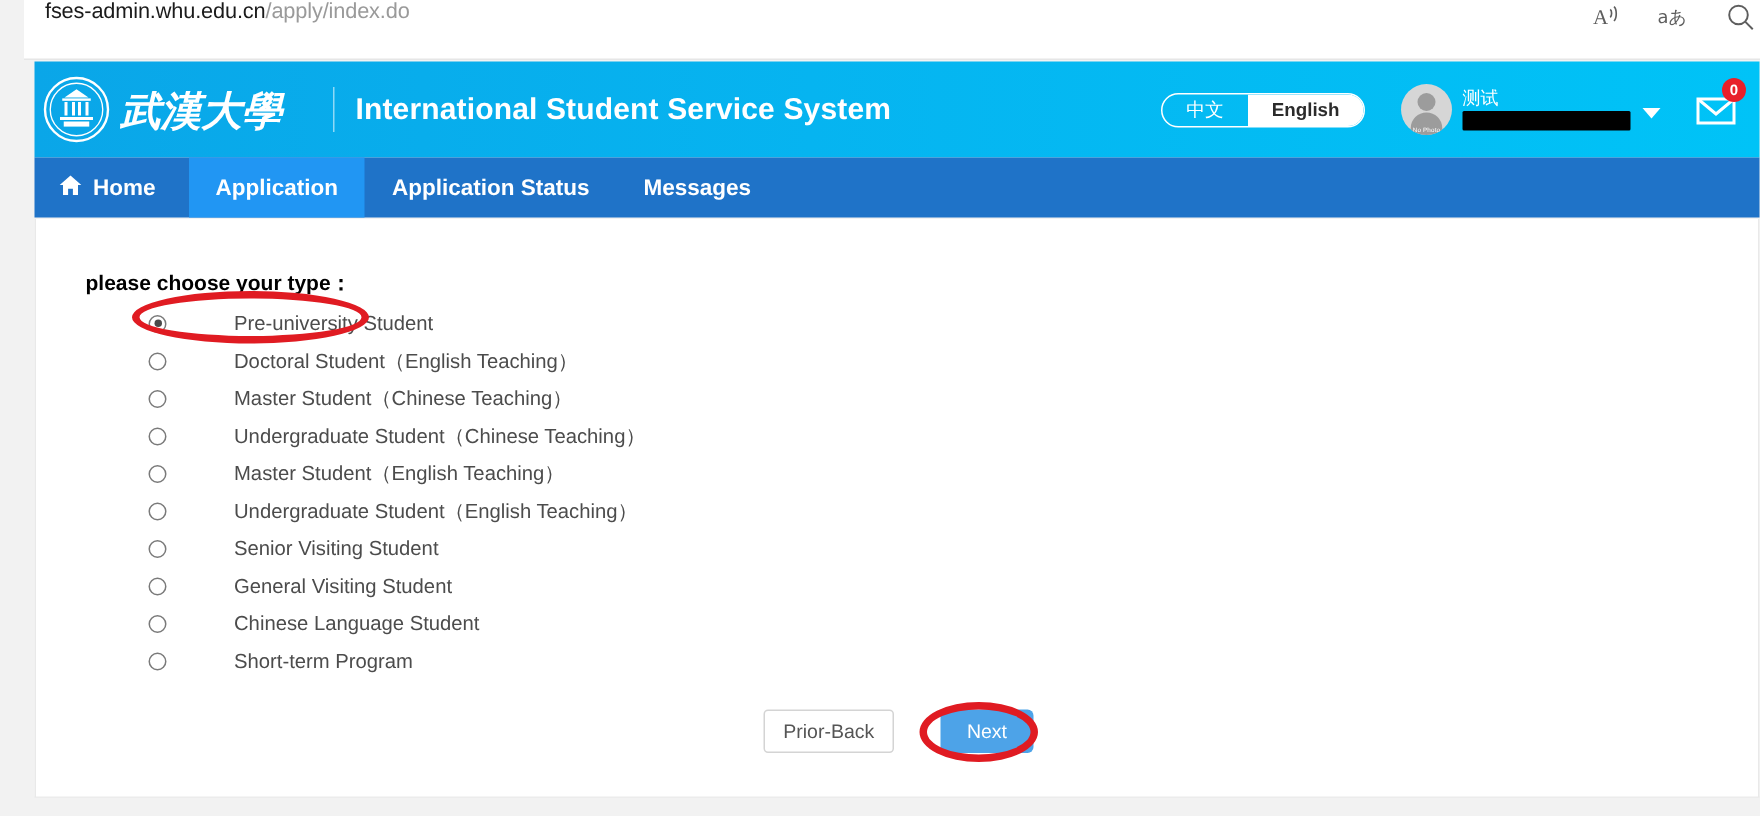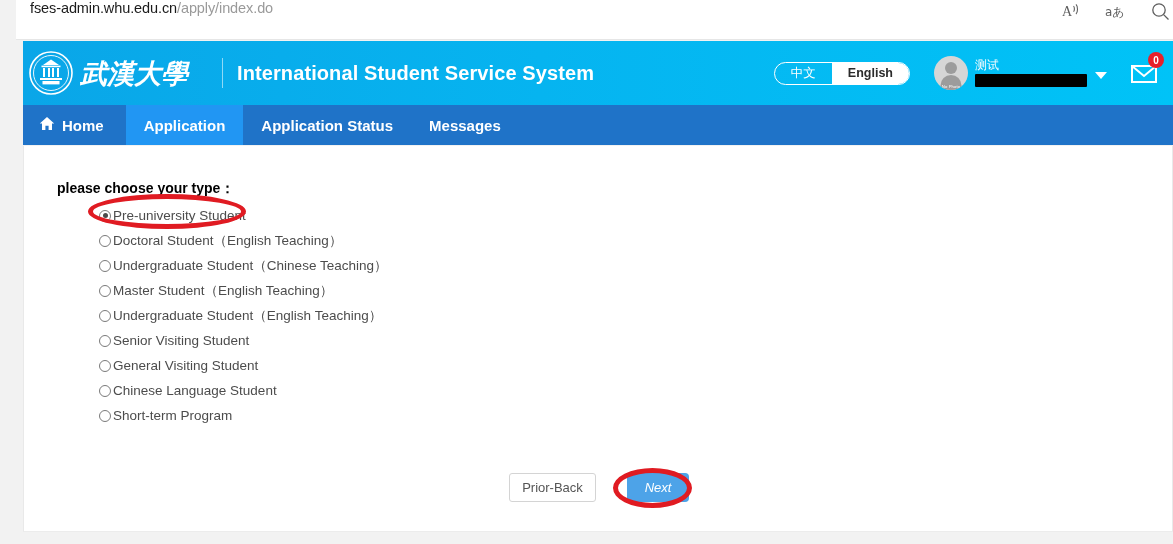--- a/index.html
+++ b/index.html
@@ -163,20 +163,21 @@
   .prompt-label {
     position: absolute; left: 33px; top: 34px;
     font-size: 14px; font-weight: bold; color: #000000;
     white-space: nowrap;
   }
   .options { position: absolute; left: 75px; top: 57px; }
   .option-row {
     display: flex; align-items: center;
     height: 25px;
     cursor: pointer;
+    gap: 43px;
   }
   .radio {
     width: 12px; height: 12px; border-radius: 50%;
     border: 1px solid #7a7a7a; background: #ffffff;
     position: relative; flex: none;
     margin-right: 2px;
   }
   .radio.checked::after {
     content: ""; position: absolute;
     left: 2.5px; top: 2.5px;
@@ -203,21 +204,20 @@
     display: flex; align-items: center; justify-content: center;
     cursor: pointer;
   }
   .btn-next {
     width: 62px; height: 29px;
     background: #4da3e8;
     border: none; border-radius: 4px;
     color: #ffffff; font-size: 13px;
     display: flex; align-items: center; justify-content: center;
     cursor: pointer;
-    font-style: italic;
   }
 
   
   .annot {
     position: absolute;
     border: 5px solid #e01b22;
     border-radius: 50%;
     pointer-events: none;
   }
   .annot-radio { left: 88px; top: 194px; width: 158px; height: 35px; }
@@ -333,20 +333,24 @@
     <label class="option-row">
       <span class="radio checked"></span>
       <span class="option-label">Pre-university Student</span>
     </label>
     <label class="option-row">
       <span class="radio"></span>
       <span class="option-label">Doctoral Student（English Teaching）</span>
     </label>
     <label class="option-row">
       <span class="radio"></span>
+      <span class="option-label">Master Student（Chinese Teaching）</span>
+    </label>
+    <label class="option-row">
+      <span class="radio"></span>
       <span class="option-label">Undergraduate Student（Chinese Teaching）</span>
     </label>
     <label class="option-row">
       <span class="radio"></span>
       <span class="option-label">Master Student（English Teaching）</span>
     </label>
     <label class="option-row">
       <span class="radio"></span>
       <span class="option-label">Undergraduate Student（English Teaching）</span>
     </label>

